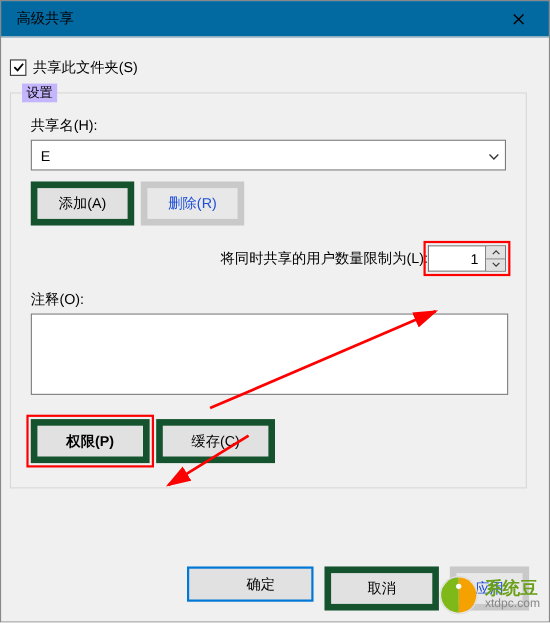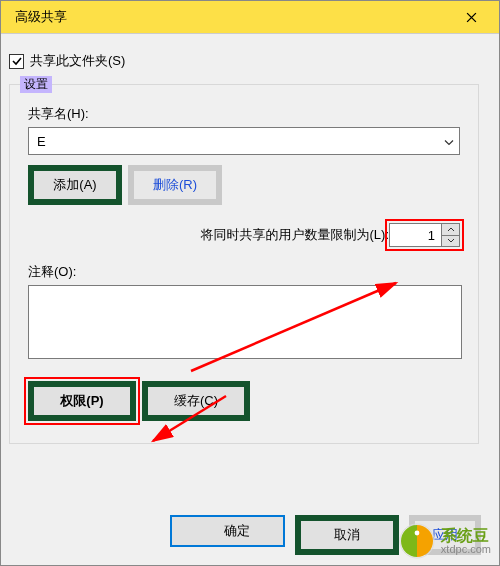--- a/index.html
+++ b/index.html
@@ -1,17 +1,17 @@
 <!DOCTYPE html>
 <html><head>
 <meta charset="utf-8">
 <style>
   html,body{margin:0;padding:0;font-family:"Microsoft YaHei","Segoe UI",sans-serif;font-size:13px;color:#000;background:#fff;}
   .window{width:500px;height:566px;border:1px solid #888;box-sizing:border-box;position:relative;background:#f0f0f0;}
-  .titlebar{height:32px;background:#fde047;border-bottom:1px solid #ccc;display:flex;align-items:center;padding:0 8px 0 14px;}
+  .titlebar{height:32px;background:#0369a1;border-bottom:1px solid #ccc;display:flex;align-items:center;padding:0 8px 0 14px;}
   .titlebar .title{flex:1;font-size:13px;}
   .close-btn{width:40px;height:32px;display:flex;align-items:center;justify-content:center;cursor:pointer;}
   .close-btn svg{width:11px;height:11px;}
   .client{padding:18px 20px 0 8px;}
   .checkbox-row{display:flex;align-items:center;margin-bottom:14px;cursor:pointer;}
   .checkbox-box{width:13px;height:13px;border:1px solid #333;background:#fff;margin-right:6px;display:flex;align-items:center;justify-content:center;}
   .checkbox-box svg{width:10px;height:10px;}
   .group{border:1px solid #d8d8d8;padding:14px 18px 18px 18px;position:relative;margin-bottom:16px;}
   .group-label{position:absolute;top:-9px;left:10px;background:#c4b5fd;padding:0 4px;font-size:12px;}
   .row-label{margin:6px 0 4px 0;}

